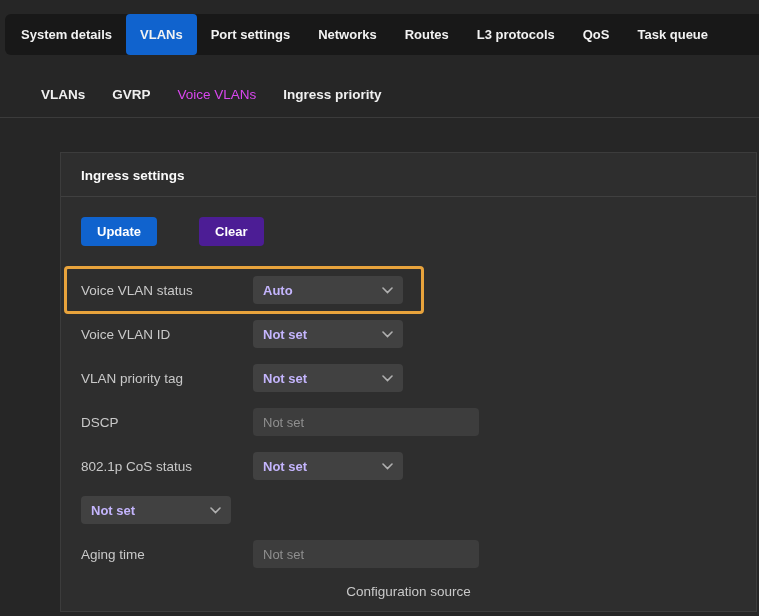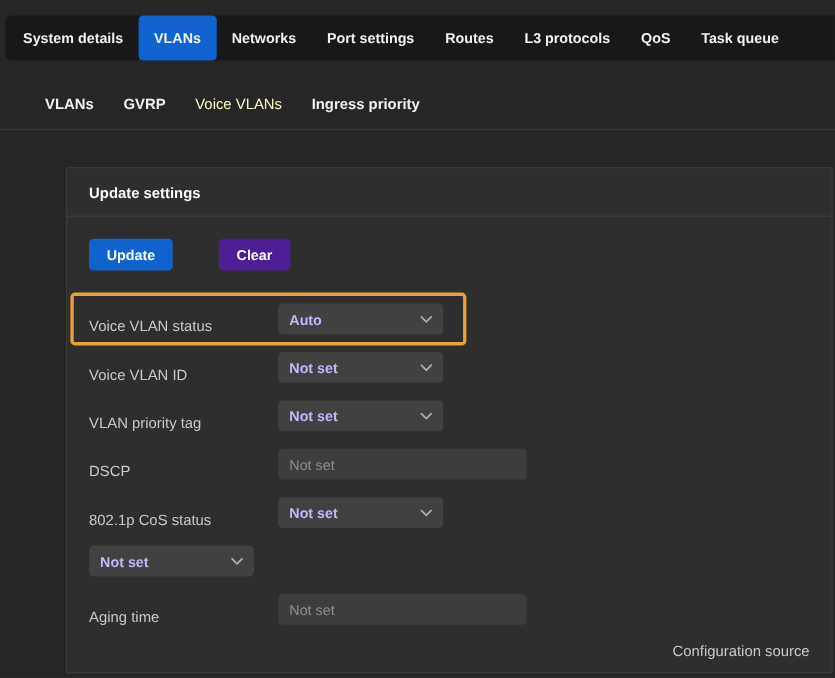--- a/index.html
+++ b/index.html
@@ -33,21 +33,21 @@
 
   
   .sub-nav {
     position:absolute; left:41px; top:87px;
     display:flex; gap:27px; align-items:center;
   }
   .sub-tab {
     font-size:13.5px; font-weight:700; color:#f0f0f0;
     white-space:nowrap; cursor:pointer;
   }
-  .sub-tab.muted { color:#fef9c3; font-weight:400; }
+  .sub-tab.muted { color:#d946ef; font-weight:400; }
   .sub-divider {
     position:absolute; left:0; right:0; top:117px; height:1px;
     background:#3b3b3b;
   }
 
   
   .panel {
     position:absolute; left:60px; top:152px; width:697px; height:460px;
     background:#2e2e2e;
     border:1px solid #3c3c3c;
@@ -65,21 +65,21 @@
     border:none; border-radius:4px;
     font-family:inherit; font-size:13px; font-weight:700; color:#fff;
     padding:7px 16px; cursor:pointer;
   }
   .btn-primary { background:#1063ce; }
   .btn-secondary { background:#4c1d95; }
 
   
   .form-row {
     position:relative;
-    display:flex; align-items:flex-end;
+    display:flex; align-items:center;
     height:28px; margin-bottom:16px;
   }
   .form-row:last-child { margin-bottom:0;flex-direction:column; }
   .row-label {
     flex:0 0 172px;
     font-size:13.5px; color:#c9c9c9;
   }
   .select {
     width:150px; height:28px;
     background:#414141; border-radius:4px;
@@ -107,38 +107,38 @@
     border:3px solid #e8a33c; border-radius:4px;
     pointer-events:none;
   }
 </style>
 </head>
 <body>
 
 <nav class="top-nav">
   <div class="top-tab">System details</div>
   <div class="top-tab active">VLANs</div>
+  <div class="top-tab">Port settings</div>
   <div class="top-tab">Networks</div>
-  <div class="top-tab">Port settings</div>
   <div class="top-tab">Routes</div>
   <div class="top-tab">L3 protocols</div>
   <div class="top-tab">QoS</div>
   <div class="top-tab">Task queue</div>
 </nav>
 
 <div class="sub-nav">
   <div class="sub-tab">VLANs</div>
   <div class="sub-tab">GVRP</div>
   <div class="sub-tab muted">Voice VLANs</div>
   <div class="sub-tab">Ingress priority</div>
 </div>
 <div class="sub-divider"></div>
 
 <section class="panel">
-  <div class="panel-header">Update settings</div>
+  <div class="panel-header">Ingress settings</div>
   <div class="panel-body">
 
     <div class="btn-row">
       <button class="btn btn-primary">Update</button>
       <button class="btn btn-secondary">Clear</button>
     </div>
 
     <div class="form-row">
       <span class="row-label">Voice VLAN status</span>
       <div class="select">

